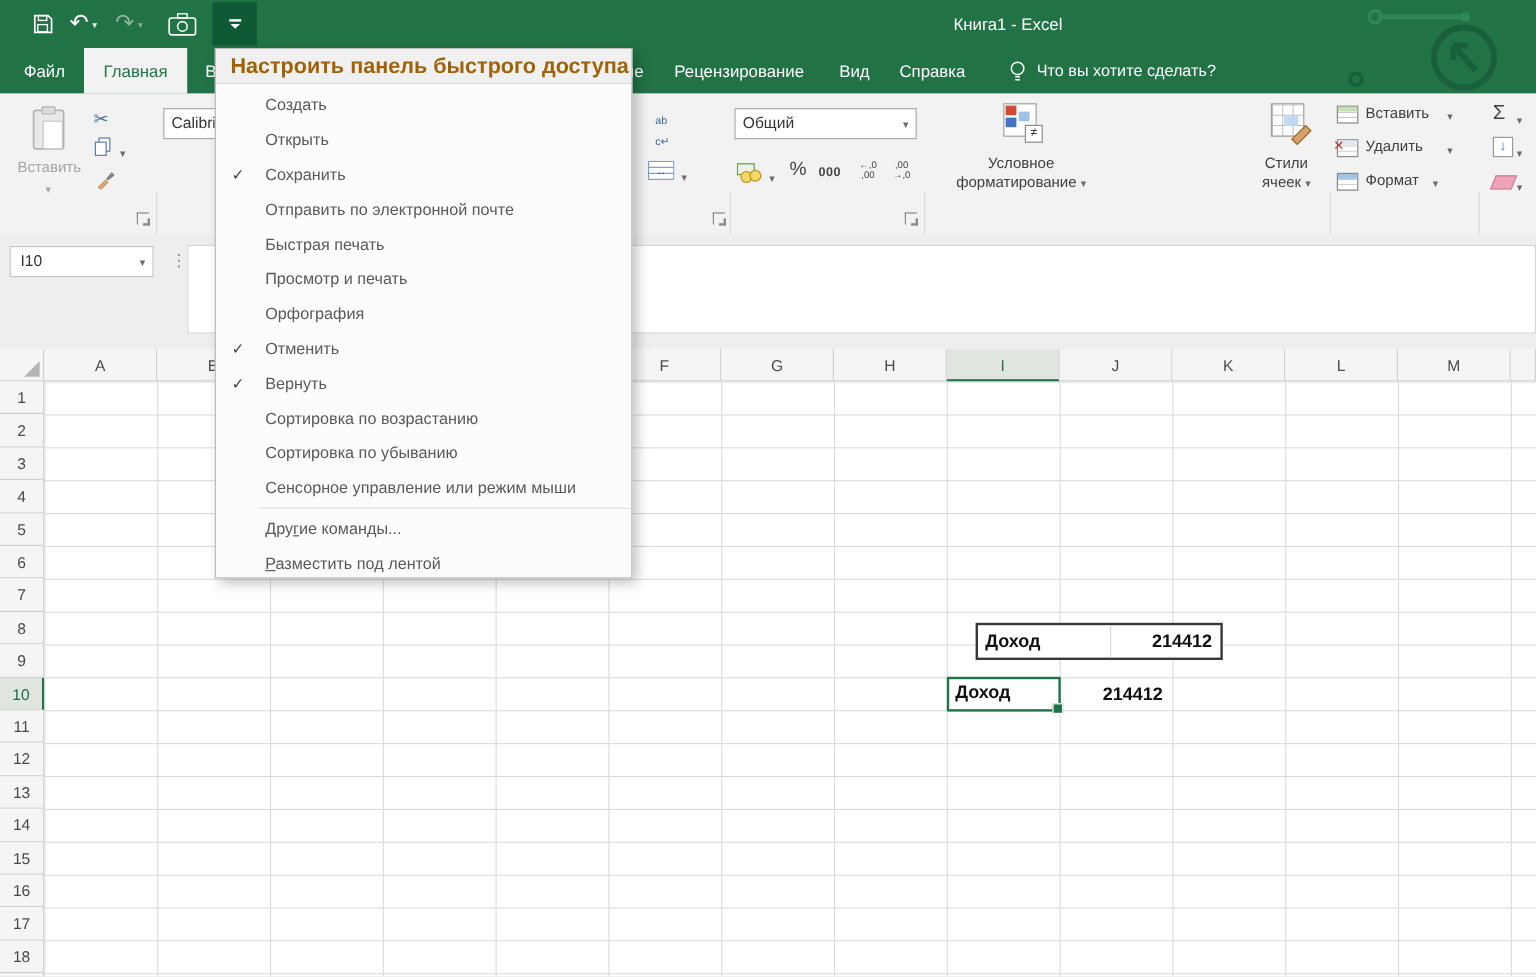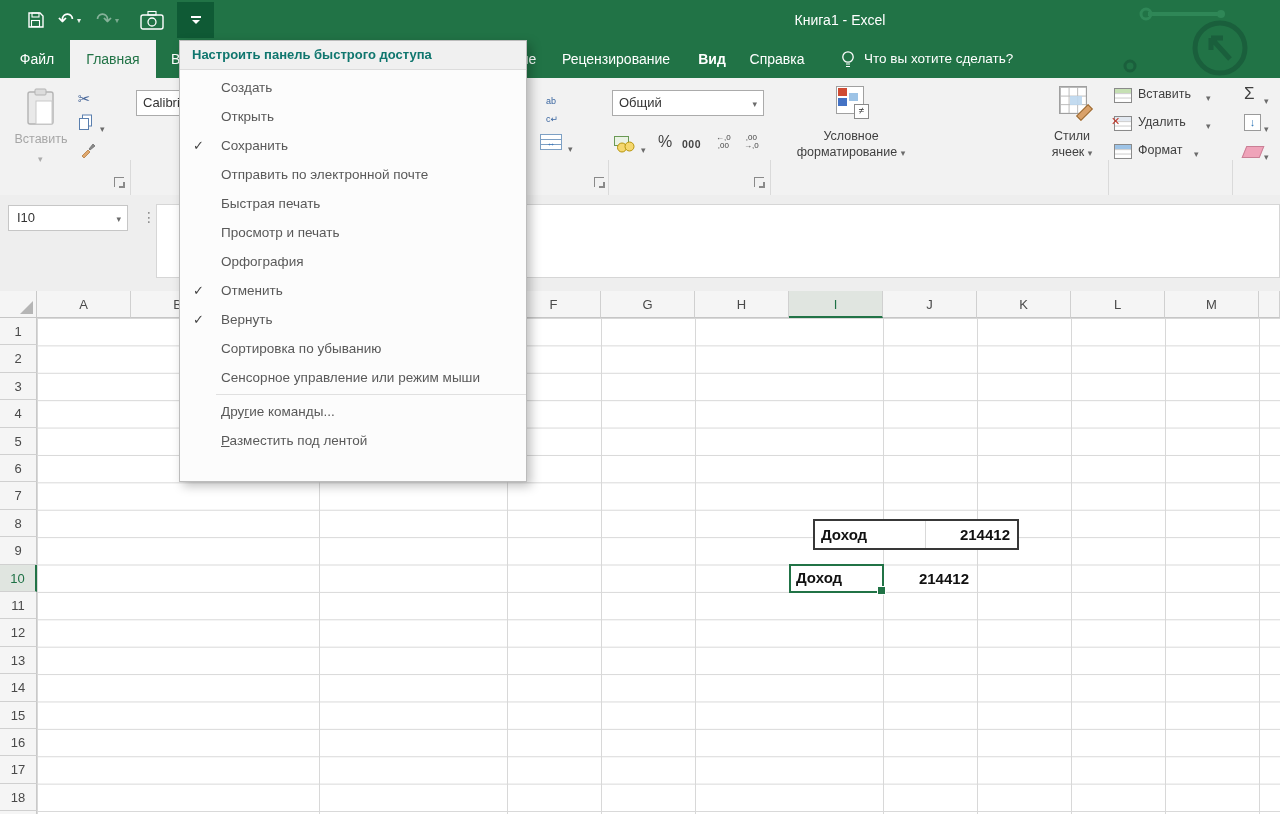--- a/index.html
+++ b/index.html
@@ -114,21 +114,21 @@
              border:2px solid #383838;box-sizing:border-box;}
   .float-pic .divline{position:absolute;left:110px;top:0;width:1px;height:100%;background:#d9d9d9;}
   .float-pic .lbl{position:absolute;left:6px;top:0;line-height:27px;font-size:15px;font-weight:bold;color:#111;}
   .float-pic .val{position:absolute;right:7px;top:0;line-height:27px;font-size:15px;font-weight:bold;color:#111;}
 
   
   .qat-menu{position:absolute;left:179px;top:40px;width:348px;height:442px;background:#fcfcfc;
             border:1px solid #bcbcbc;box-shadow:4px 4px 10px rgba(0,0,0,.25);z-index:100;
             box-sizing:border-box;}
   .qm-header{height:28px;line-height:28px;background:#f0f0f0;border-bottom:1px solid #dcdcdc;
-             font-size:13px;font-weight:bold;color:#0f766e;padding-left:12px;}
+             font-size:18px;font-weight:bold;color:#a16207;padding-left:12px;}
   .qm-body{padding-top:3px;}
   .menu-item{position:relative;height:29px;line-height:29px;padding-left:41px;font-size:13.5px;
              color:#595959;cursor:default;}
   .menu-item .check{position:absolute;left:13px;top:0;width:16px;color:#444;font-size:13px;}
   .menu-item[data-checked="true"] .check::after{content:'✓';}
   .menu-sep{height:1px;background:#e0e0e0;margin:2px 0 2px 36px;}
   .menu-item u{text-decoration:underline;}
 </style>
 </head>
 <body>
@@ -173,21 +173,21 @@
       <span class="cust-tri"></span>
     </div>
 
     <div class="app-title">Книга1 - Excel</div>
 
     <div class="tab" style="left:8px;width:58px;">Файл</div>
     <div class="tab sel" style="left:70px;width:86px;">Главная</div>
     <div class="tab" style="left:158px;width:78px;">Вставка</div>
     <div class="tab" style="left:481px;width:60px;">Данные</div>
     <div class="tab" style="left:552px;width:128px;">Рецензирование</div>
-    <div class="tab" style="left:688px;width:48px;font-weight:bold;">Вид</div>
+    <div class="tab" style="left:688px;width:48px;">Вид</div>
     <div class="tab" style="left:740px;width:74px;">Справка</div>
     <svg class="abs" style="left:840px;top:49px;" width="16" height="21">
       <circle cx="8" cy="8" r="5.2" fill="none" stroke="#fff" stroke-width="1.3"></circle>
       <path d="M6 15 h4 M6 17.5 h4" stroke="#fff" stroke-width="1.2"></path>
     </svg>
     <div class="search-hint" style="left:864px;">Что вы хотите сделать?</div>
   </div>
 
   <div class="ribbon">
 
@@ -417,20 +417,24 @@
       <div class="menu-item" data-checked="true">
         <span class="check"></span>
         <span>Отменить</span>
       </div>
       <div class="menu-item" data-checked="true">
         <span class="check"></span>
         <span>Вернуть</span>
       </div>
       <div class="menu-item" data-checked="false">
         <span class="check"></span>
+        <span>Сортировка по возрастанию</span>
+      </div>
+      <div class="menu-item" data-checked="false">
+        <span class="check"></span>
         <span>Сортировка по убыванию</span>
       </div>
       <div class="menu-item" data-checked="false">
         <span class="check"></span>
         <span>Сенсорное управление или режим мыши</span>
       </div>
       <div class="menu-sep"></div>
       <div class="menu-item" data-checked="false">
         <span class="check"></span>
         <span>Дру<u>г</u>ие команды...</span>

